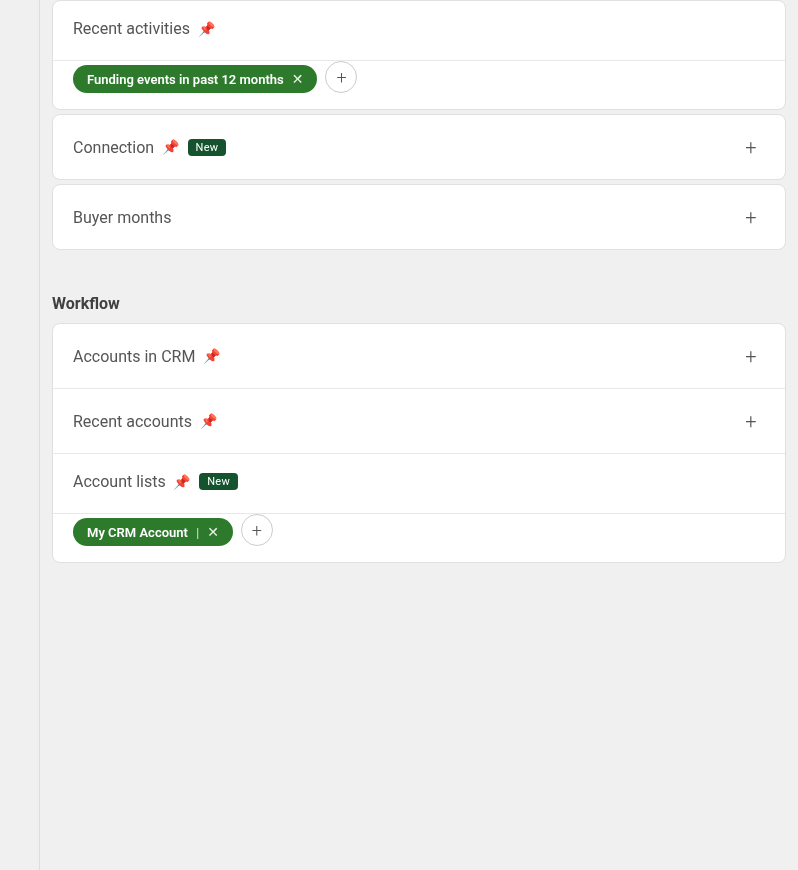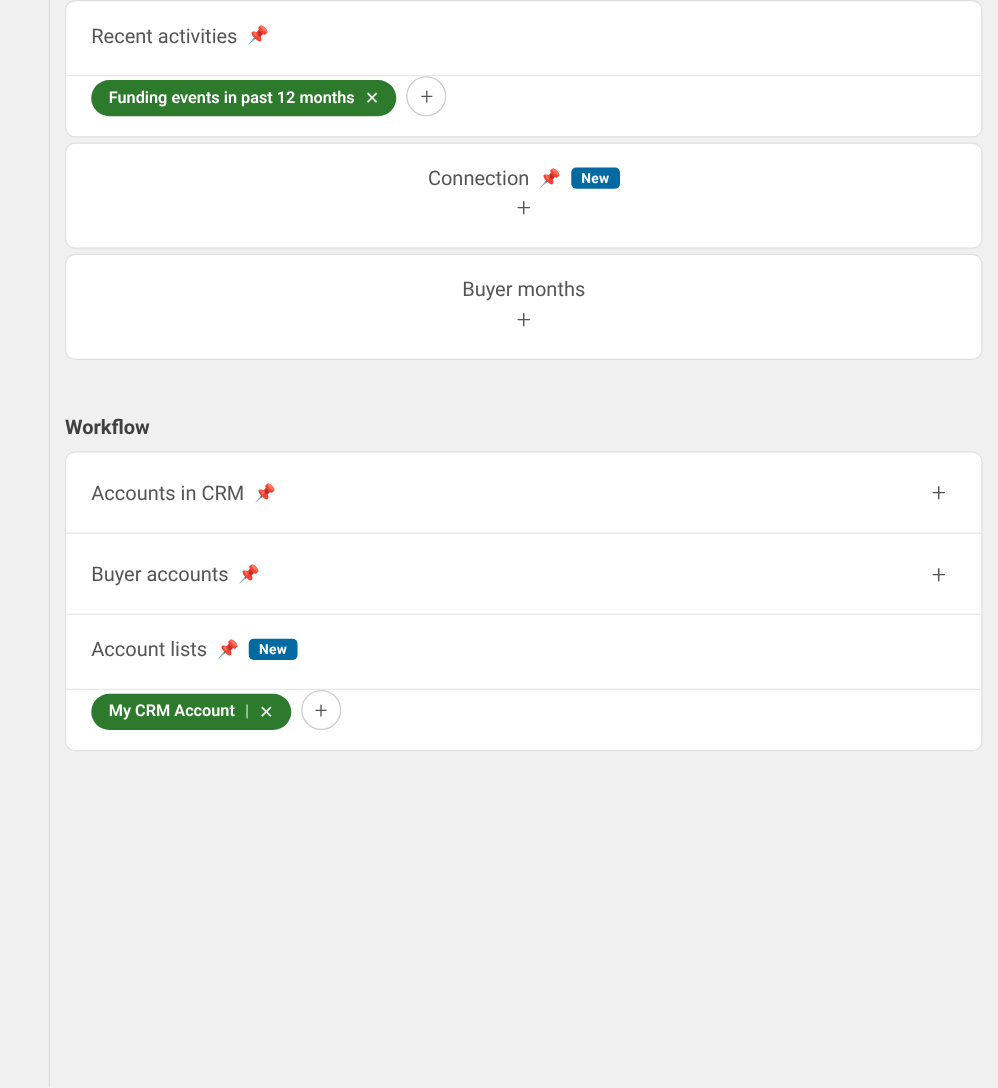--- a/index.html
+++ b/index.html
@@ -46,21 +46,20 @@
       display: flex;
       align-items: center;
       justify-content: space-between;
       padding: 18px 20px;
       border-bottom: 1px solid #e8e8e8;
       min-height: 60px;
     }
 
     .section-row:last-child {
       border-bottom: none;
-      flex-direction: column;
     }
 
     .section-row.expanded {
       flex-direction: column;
       align-items: flex-start;
       gap: 12px;
     }
 
     .row-top {
       display: flex;
@@ -82,24 +81,24 @@
     }
 
     .pin-icon {
       color: #aaa;
       font-size: 14px;
       display: inline-block;
       transform: rotate(0deg);
     }
 
     .new-badge {
-      background: #0369a1;
+      background: #14532d;
       color: #fff;
       font-size: 11px;
-      font-weight: 700;
+      font-weight: 400;
       padding: 2px 8px;
       border-radius: 4px;
       letter-spacing: 0.3px;
     }
 
     .plus-button {
       width: 28px;
       height: 28px;
       display: flex;
       align-items: center;
@@ -228,21 +227,21 @@
           <span class="section-title">Accounts in CRM</span>
           <span class="pin-icon">📌</span>
         </div>
         <div class="plus-button">
           <span>+</span>
         </div>
       </div>
 
       <div class="section-row">
         <div class="row-left">
-          <span class="section-title">Buyer accounts</span>
+          <span class="section-title">Recent accounts</span>
           <span class="pin-icon">📌</span>
         </div>
         <div class="plus-button">
           <span>+</span>
         </div>
       </div>
 
       <div class="section-row expanded">
         <div class="row-top">
           <div class="row-left">

